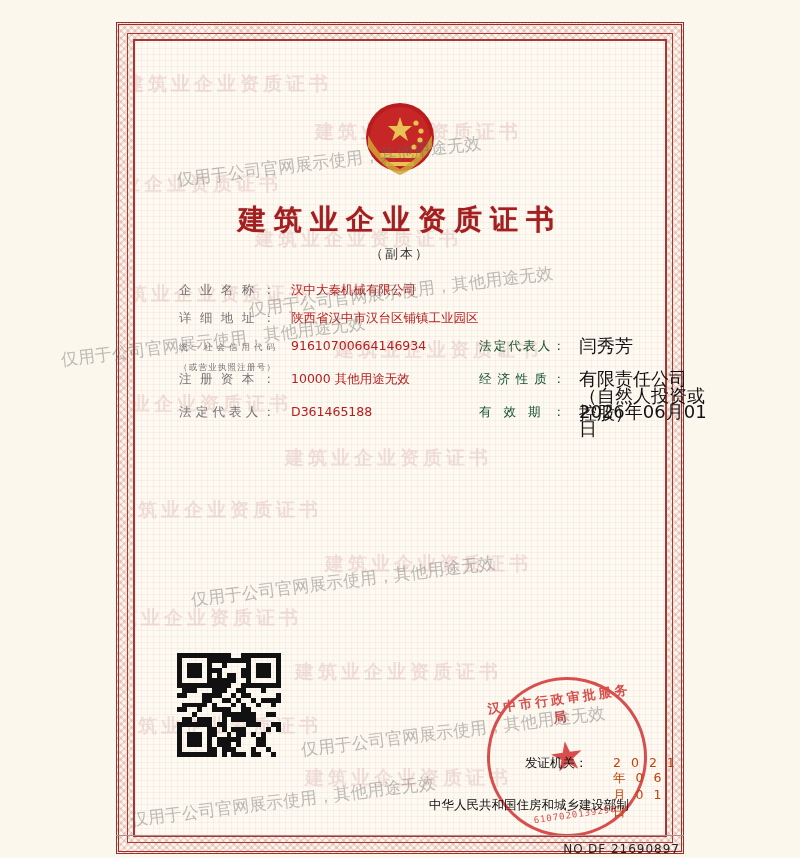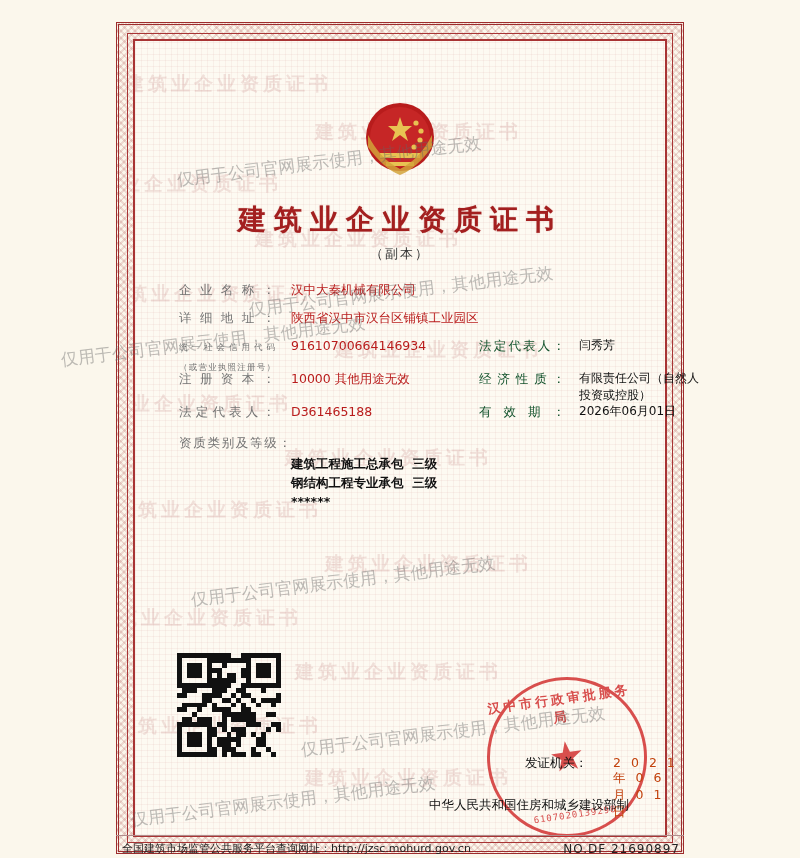--- a/index.html
+++ b/index.html
@@ -160,21 +160,21 @@
     font-family: "DejaVu Sans", sans-serif;
     font-size: 12.5px;
     color: #14532d;
     line-height: 17px;
   }
   .fvalue2 {
     position: absolute;
     left: 400px;
     top: 0;
     font-family: "DejaVu Sans", sans-serif;
-    font-size: 12px;
+    font-size: 18px;
     color: #111;
     line-height: 17px;
     width: 130px;
   }
   .qual-list {
     position: absolute;
     left: 112px;
     top: 0;
     font-family: "DejaVu Sans", sans-serif;
     font-size: 12.5px;
@@ -390,28 +390,20 @@
           <div class="fvalue2">有限责任公司（自然人投资或控股）</div>
         </div>
 
         <div class="frow">
           <div class="flabel">法定代表人：</div>
           <div class="fvalue">D361465188</div>
           <div class="flabel2">有效期：</div>
           <div class="fvalue2">2026年06月01日</div>
         </div>
 
-        <div class="frow" style="min-height:70px; margin-top:6px;">
-          <div class="flabel" style="width:112px;">资质类别及等级：</div>
-          <div class="qual-list" style="top:20px;">
-            <div>建筑工程施工总承包  三级</div>
-            <div>钢结构工程专业承包  三级</div>
-            <div>******</div>
-          </div>
-        </div>
 
       </div>
 
       <div class="qr">
         <div class="qr-grid" id="qrgrid">
             <i></i>
             <i></i>
             <i></i>
             <i></i>
             <i></i>
@@ -863,21 +855,20 @@
       <div class="issue-line">发证机关：</div>
       <div class="issue-date">
         <span>2021</span><span>年</span><span>06</span><span>月</span><span>01</span><span>日</span>
       </div>
       <div class="ministry">中华人民共和国住房和城乡建设部制</div>
 
     </div>
   </div>
 
   <div class="footer-line"></div>
-  <div class="footer-left">全国建筑市场监管公共服务平台查询网址：http://jzsc.mohurd.gov.cn</div>
   <div class="footer-right">NO.DF  21690897</div>
 
   <div class="overlay-wm">
     <span style="left:176px; top:150px;">仅用于公司官网展示使用，其他用途无效</span>
     <span style="left:248px; top:280px;">仅用于公司官网展示使用，其他用途无效</span>
     <span style="left:60px; top:330px;">仅用于公司官网展示使用，其他用途无效</span>
     <span style="left:190px; top:570px;">仅用于公司官网展示使用，其他用途无效</span>
     <span style="left:300px; top:720px;">仅用于公司官网展示使用，其他用途无效</span>
     <span style="left:130px; top:790px;">仅用于公司官网展示使用，其他用途无效</span>
   </div>

